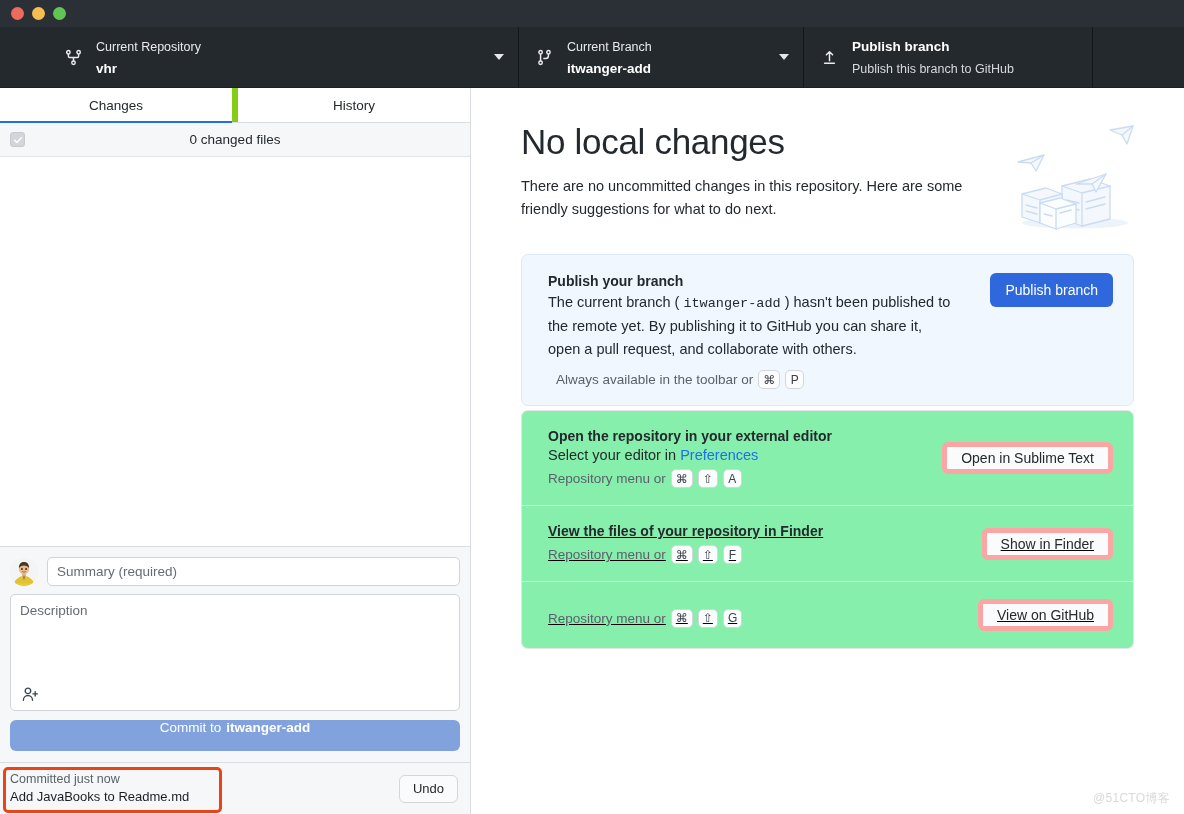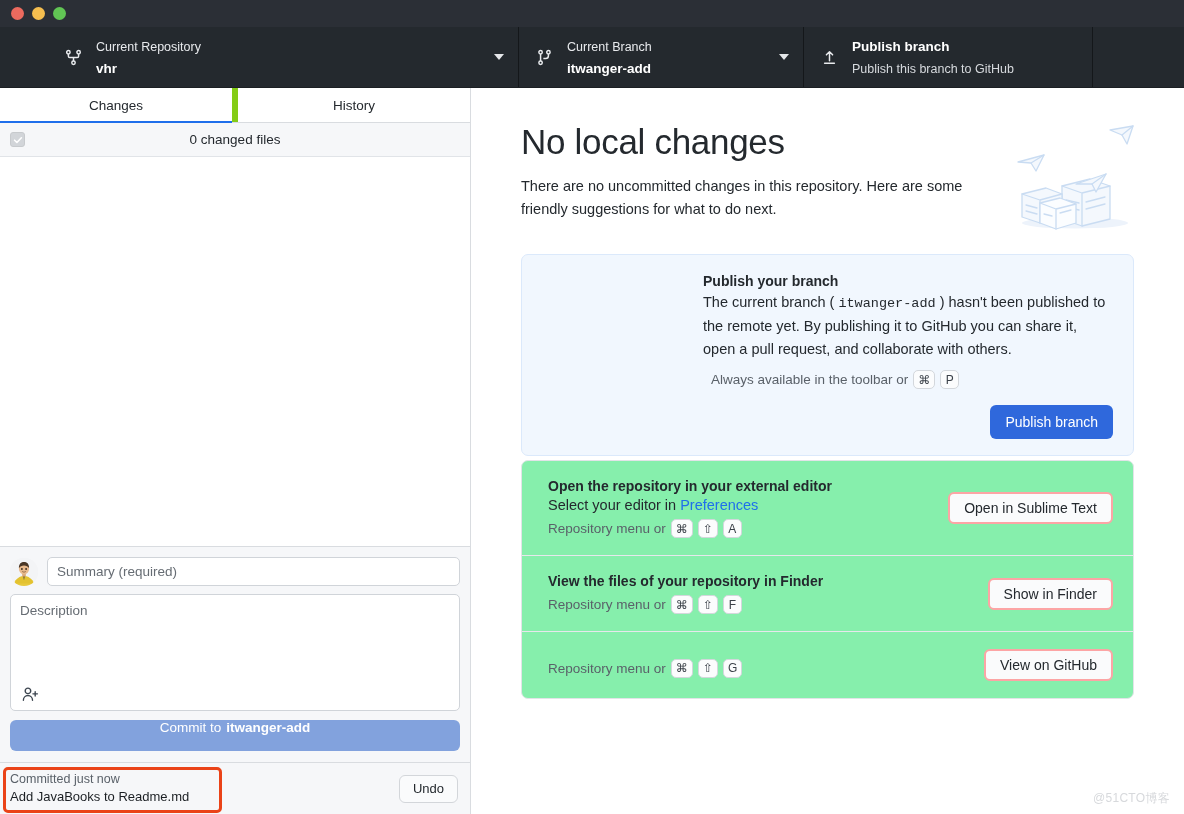--- a/index.html
+++ b/index.html
@@ -210,21 +210,21 @@
     position: absolute; right: -16px; top: 0; width: 150px; height: 112px;
     pointer-events: none;
   }
 
   
   .card-blue {
     margin-top: 34px;
     background: #f1f7fe; border: 1px solid #dbe9fb;
     border-radius: 7px;
     padding: 18px 20px 16px 26px;
-    display: flex; align-items: flex-end; gap: 16px; flex-direction: column;
+    display: flex; align-items: flex-start; gap: 16px;
   }
   .card-blue .c-body { flex: 1; min-width: 0; }
   .c-head { font-size: 14px; font-weight: 700; color: #24292e; }
   .c-text {
     margin-top: 2px; font-size: 14.5px; color: #24292e; line-height: 1.55;
     max-width: 410px;
   }
   .mono { font-family: "Liberation Mono", monospace; font-size: 13.5px; }
   .c-hint {
     margin-top: 10px; font-size: 13.5px; color: #5a6169;
@@ -248,32 +248,32 @@
 
   .card-list {
     margin-top: 4px;
     border: 1px solid #e2e4e8; border-radius: 7px;
     background: #86efac; overflow: hidden;
   }
   .row {
     display: flex; align-items: center; gap: 16px;
     padding: 17px 20px 17px 26px;
   }
-  .row + .row { border-top: 1px solid #e6e8ec; }
+  .row + .row { border-top: 1px solid #e6e8ec; text-decoration: underline; }
   .row .r-body { flex: 1; min-width: 0; }
   .r-head { font-size: 14px; font-weight: 700; color: #24292e; }
   .r-sub { margin-top: 3px; font-size: 14.5px; color: #24292e; }
   .r-sub a { color: #1f6feb; text-decoration: none; }
   .r-hint {
     margin-top: 6px; font-size: 13.5px; color: #5a6169;
     display: flex; align-items: center; gap: 5px;
   }
   .btn-muted {
     flex: none;
-    background: #fafbfc; border: 2px solid #fca5a5; border-radius: 6px;
+    background: #fafbfc; border: 5px solid #fca5a5; border-radius: 6px;
     height: 32px; padding: 0 14px;
     font: 14px "Liberation Sans", sans-serif; color: #24292e;
     cursor: default;
   }
 
   .watermark {
     position: absolute; right: 14px; bottom: 7px;
     font-size: 12px; color: #d7d9dc; letter-spacing: 0.3px;
   }
 </style>

